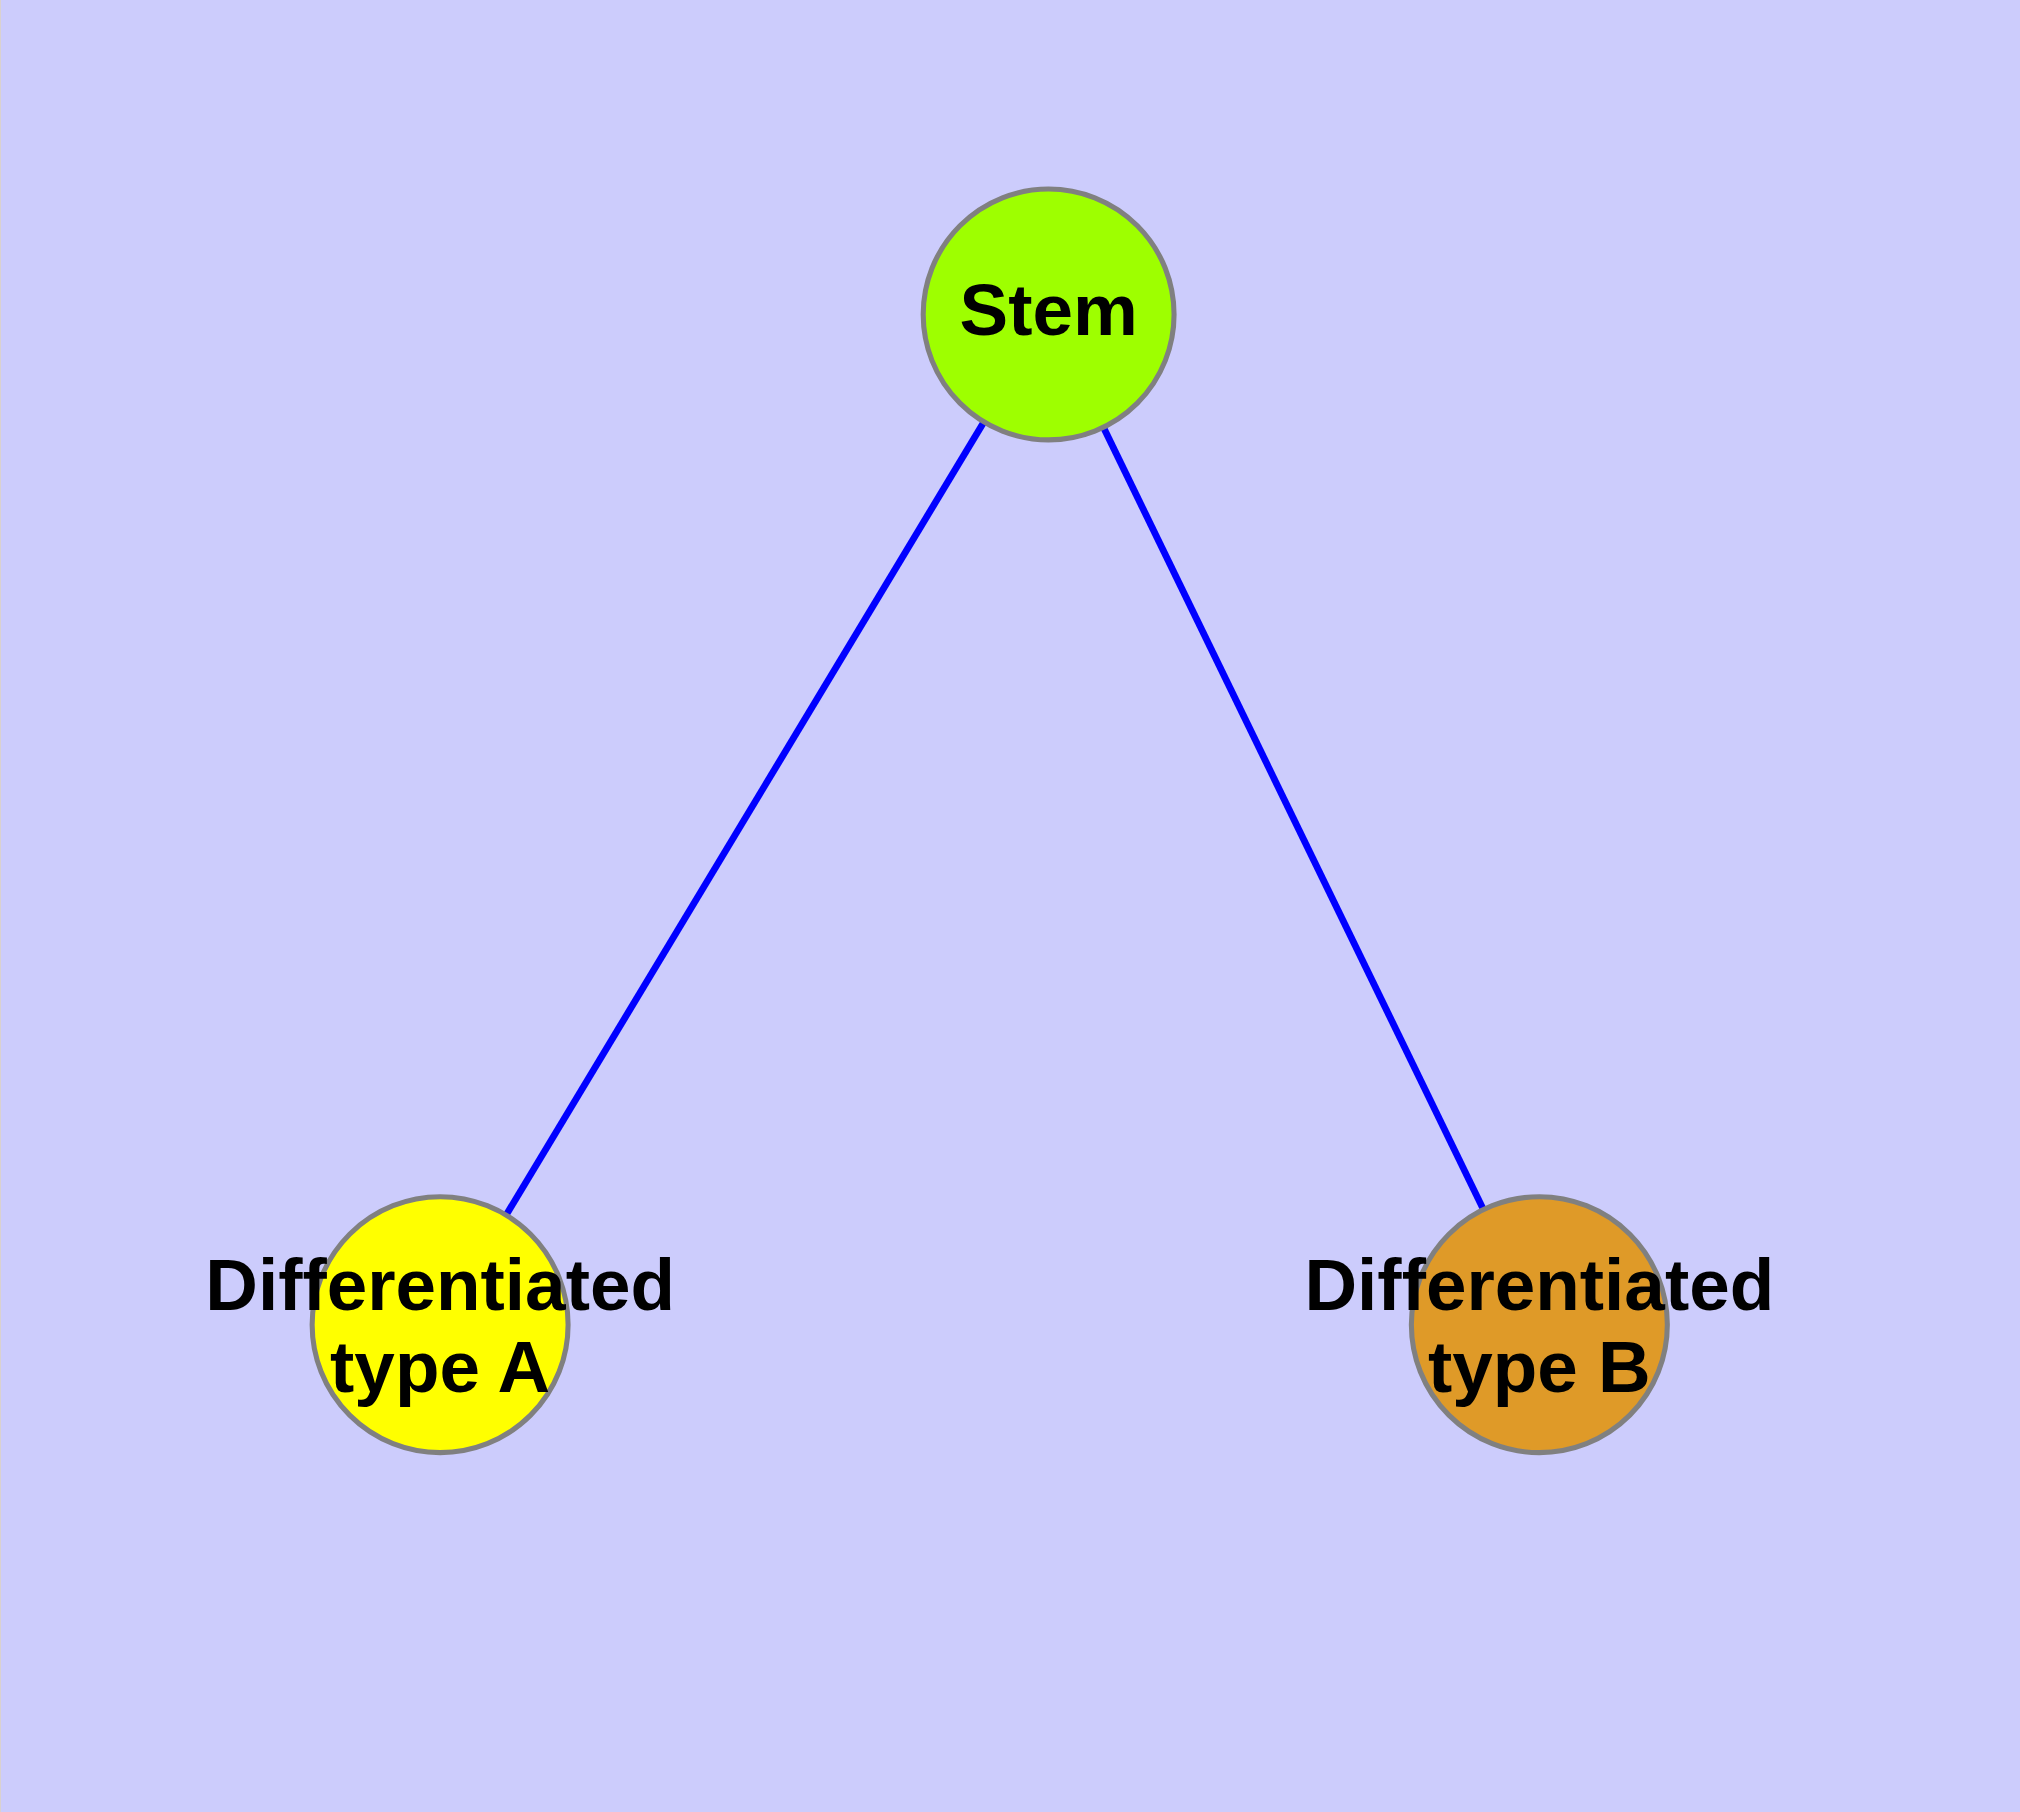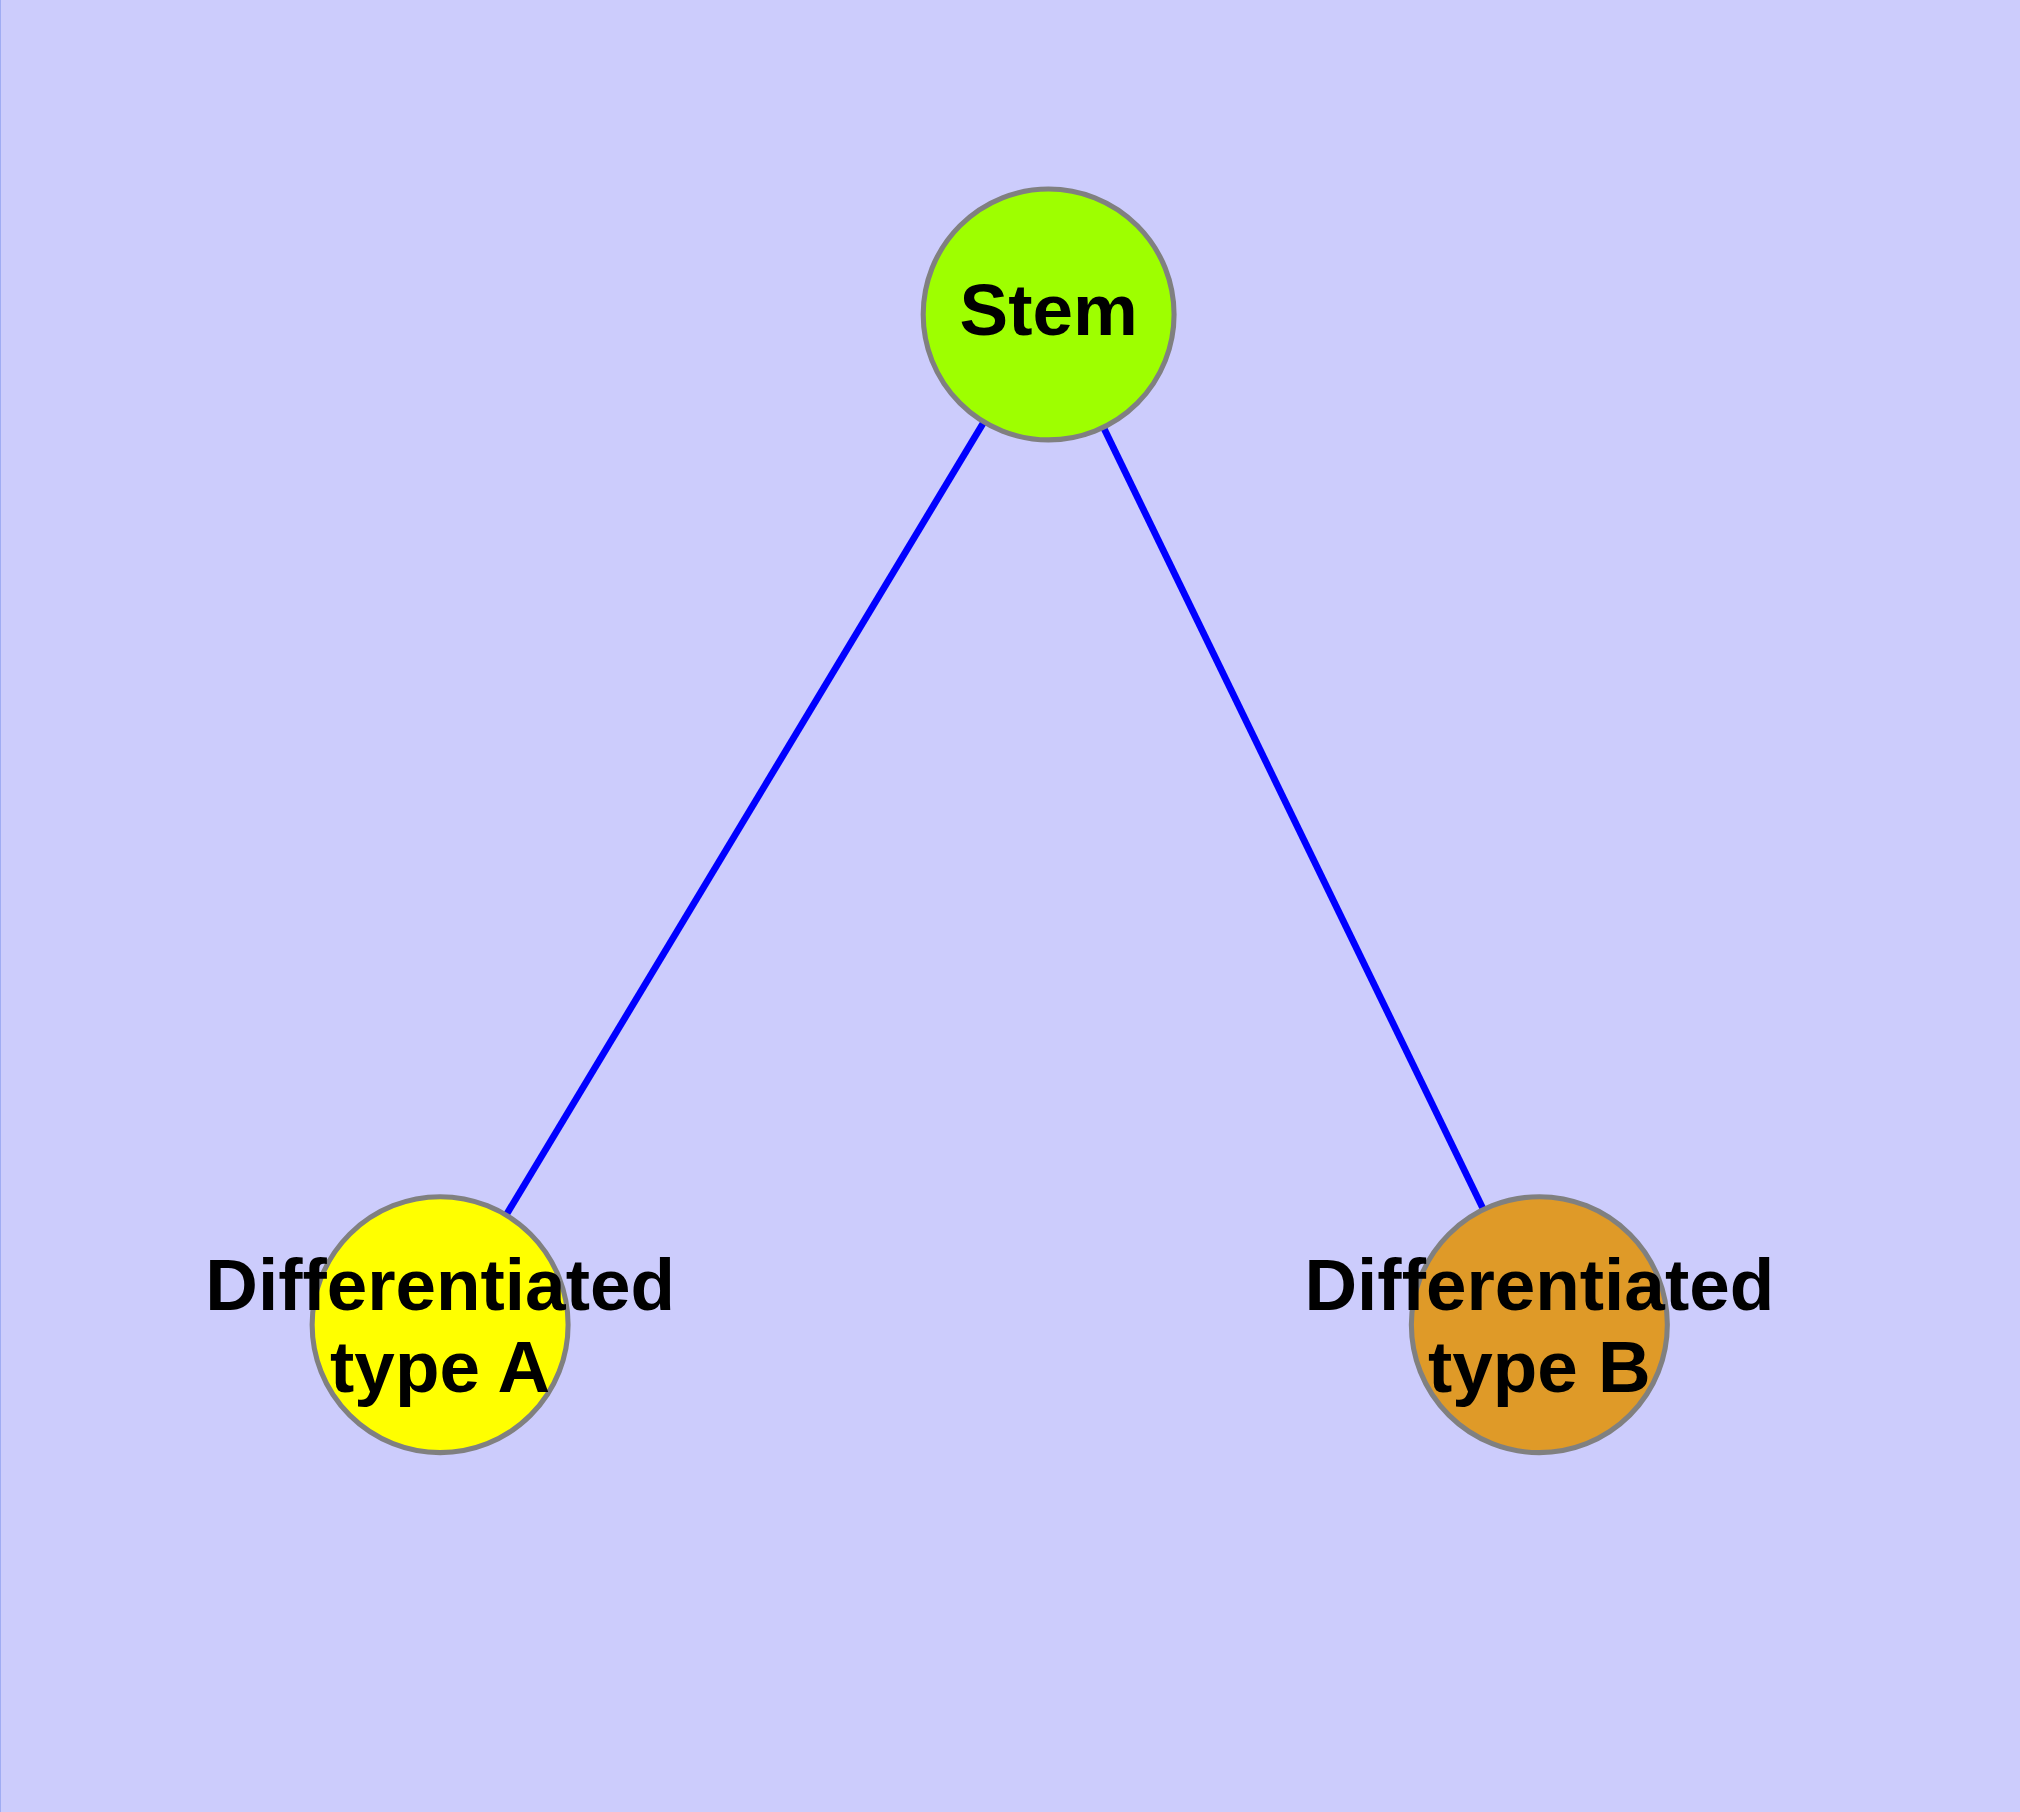--- a/index.html
+++ b/index.html
@@ -39,21 +39,21 @@
     text-anchor: middle;
     dominant-baseline: middle;
     white-space: pre;
   }
   .label-stem { font-size: 86px; }
   .label-wrapped { font-size: 86px; }
 </style>
 </head>
 <body>
 
-<div id="canvas" style="background: #1d4ed8;">
+<div id="canvas" style="background: #fde047;">
   <svg id="graph-svg" viewBox="0 0 2384 2138">
 
     <rect id="bg-rect" x="0" y="0" width="2384" height="2138" fill="#ccccfc"></rect>
 
     <g id="edges-group">
         <line x1="1162.6996695931364" y1="494.3509663579127" x2="594.8482539570065" y2="1437.0792218429642" class="edge-line" stroke="#0000ff"></line>
         <line x1="1299.9166826788905" y1="500.52795466880417" x2="1751.7725530986324" y2="1430.7735462755957" class="edge-line" stroke="#0000ff"></line>
       </g>
     <g id="nodes-group">
         <circle cx="1237" cy="371" r="148" class="node-circle" fill="#9eff00" stroke="#808080"></circle>

